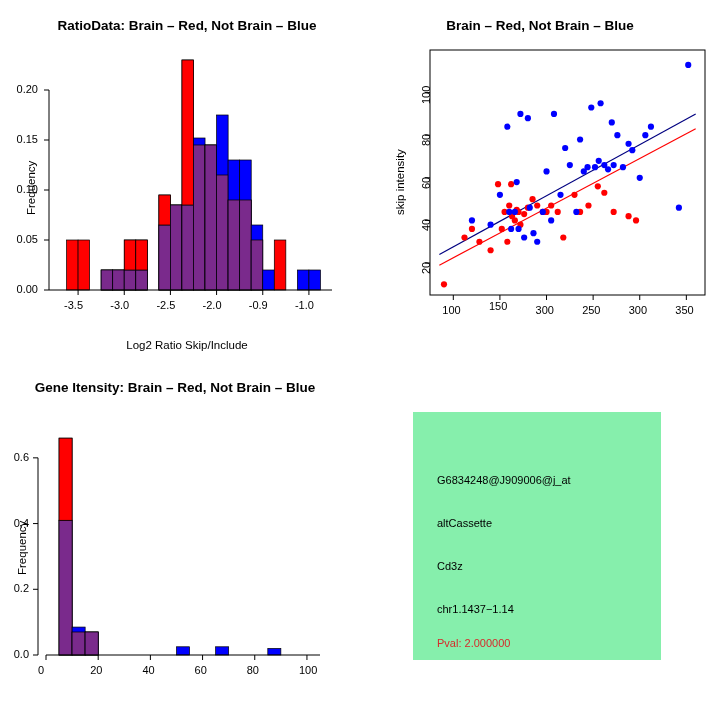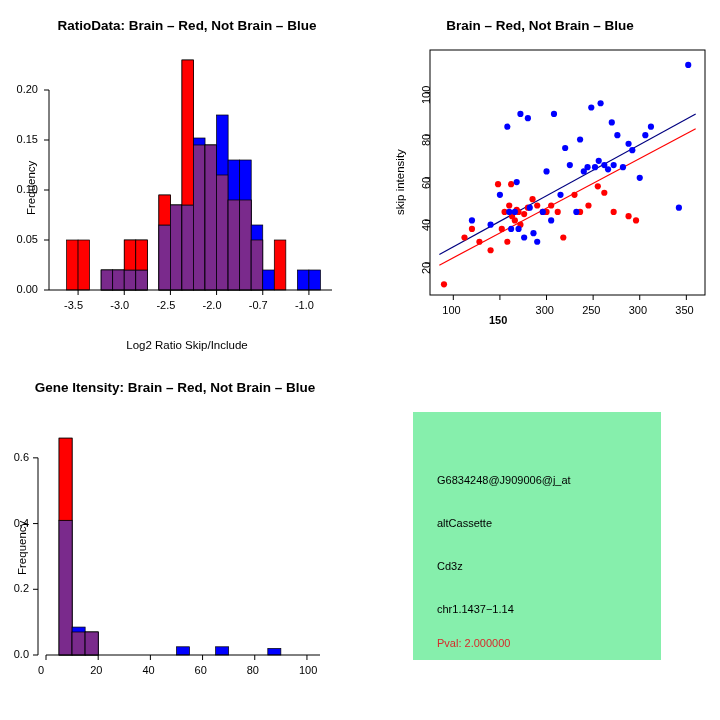--- a/index.html
+++ b/index.html
@@ -83,21 +83,21 @@
       <line x1="255.75" y1="290" x2="255.75" y2="295" stroke="#000" stroke-width="1"></line>
       <line x1="301.91666666666663" y1="290" x2="301.91666666666663" y2="295" stroke="#000" stroke-width="1"></line>
     </svg>
   <div class="axlabel" style="position:absolute;left:20px;top:339px;width:320px;">Log2 Ratio Skip/Include</div>
   <div class="vtext" style="left:18px;top:215px;transform:rotate(-90deg);">Frequency</div>
   <div id="p1ticks">
       <div class="tick" style="left: 57.0833px; top: 299px;">-3.5</div>
       <div class="tick" style="left: 103.25px; top: 299px;">-3.0</div>
       <div class="tick" style="left: 149.417px; top: 299px;">-2.5</div>
       <div class="tick" style="left: 195.583px; top: 299px;">-2.0</div>
-      <div class="tick" style="left: 241.75px; top: 299px;">-0.7</div>
+      <div class="tick" style="left: 241.75px; top: 299px;">-0.9</div>
       <div class="tick" style="left: 287.917px; top: 299px;">-1.0</div>
       <div class="tick" style="left: 0px; width: 31px; text-align: right; top: 283px;">0.00</div>
       <div class="tick" style="left: 0px; width: 31px; text-align: right; top: 233px;">0.05</div>
       <div class="tick" style="left: 0px; width: 31px; text-align: right; top: 183px;">0.10</div>
       <div class="tick" style="left: 0px; width: 31px; text-align: right; top: 133px;">0.15</div>
       <div class="tick" style="left: 0px; width: 31px; text-align: right; top: 83px;">0.20</div>
     </div>
 </div>
 
 <div class="panel" id="p2" style="left:360px;top:0;width:360px;height:360px;">
@@ -190,21 +190,21 @@
       <line x1="326.35593220338984" y1="295" x2="326.35593220338984" y2="300" stroke="#000" stroke-width="1"></line>
       <line x1="70" y1="263.04347826086956" x2="65" y2="263.04347826086956" stroke="#000" stroke-width="1"></line>
       <line x1="70" y1="220.43478260869563" x2="65" y2="220.43478260869563" stroke="#000" stroke-width="1"></line>
       <line x1="70" y1="177.82608695652175" x2="65" y2="177.82608695652175" stroke="#000" stroke-width="1"></line>
       <line x1="70" y1="135.2173913043478" x2="65" y2="135.2173913043478" stroke="#000" stroke-width="1"></line>
       <line x1="70" y1="92.6086956521739" x2="65" y2="92.6086956521739" stroke="#000" stroke-width="1"></line>
     </svg>
   <div class="vtext" style="left:34px;top:215px;transform:rotate(-90deg);">skip intensity</div>
   <div id="p2ticks">
       <div class="tick" style="left: 82.3051px; top: 304px;">100</div>
-      <div class="tick" style="left: 128.915px; top: 314px; font-weight: bold;">150</div>
+      <div class="tick" style="left: 128.915px; top: 300px;">150</div>
       <div class="tick" style="left: 175.525px; top: 304px;">300</div>
       <div class="tick" style="left: 222.136px; top: 304px;">250</div>
       <div class="tick" style="left: 268.746px; top: 304px;">300</div>
       <div class="tick" style="left: 315.356px; top: 304px;">350</div>
       <div class="vtext" style="left: 60px; top: 274.043px; transform: rotate(-90deg); font-size: 11px;">20</div>
       <div class="vtext" style="left: 60px; top: 231.435px; transform: rotate(-90deg); font-size: 11px;">40</div>
       <div class="vtext" style="left: 60px; top: 188.826px; transform: rotate(-90deg); font-size: 11px;">60</div>
       <div class="vtext" style="left: 60px; top: 146.217px; transform: rotate(-90deg); font-size: 11px;">80</div>
       <div class="vtext" style="left: 60px; top: 103.609px; transform: rotate(-90deg); font-size: 11px;">100</div>
     </div>

